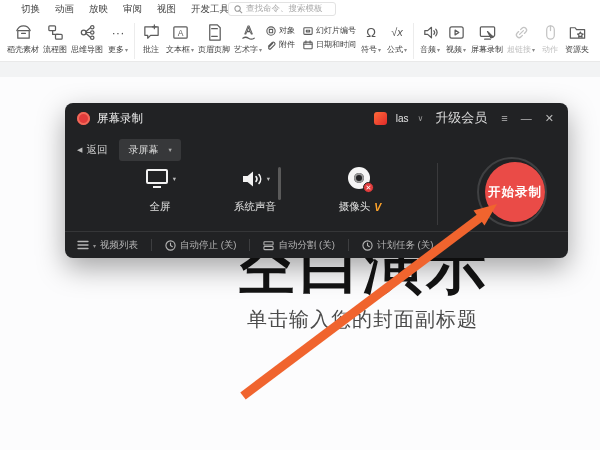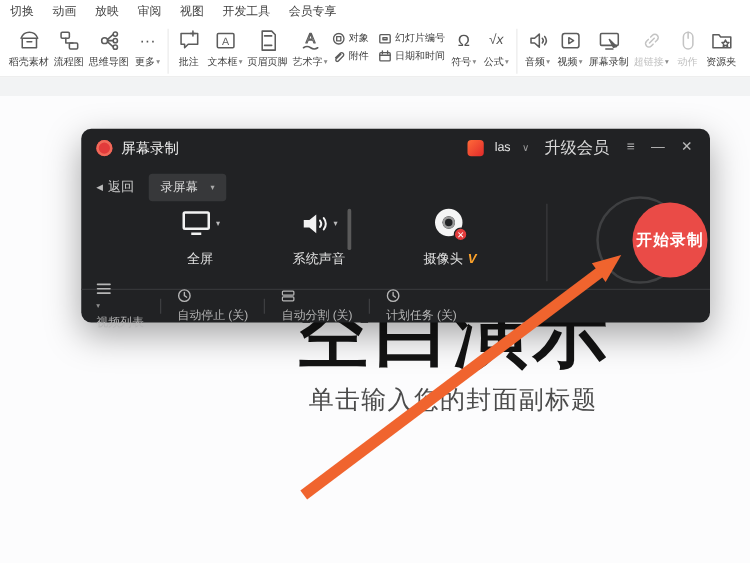--- a/index.html
+++ b/index.html
@@ -5,21 +5,21 @@
   * { margin:0; padding:0; box-sizing:border-box; }
   body { background:#888; }
   #app {
     position:relative; width:600px; height:450px; overflow:hidden;
     background:#fff; font-family:"Liberation Sans", sans-serif;
     -webkit-font-smoothing:antialiased;
   }
 
   
   .menubar { position:absolute; left:0; top:0; width:600px; height:18px; background:#fff; display:flex; align-items:center; }
-  .menu-items { display:flex; align-items:center; gap:15px; padding-left:8px; }
+  .menu-items { display:flex; align-items:center; gap:15px; padding-left:21px; }
   .menu-item { font-size:9.5px; color:#424242; white-space:nowrap; cursor:default; }
   .searchbox { position:absolute; left:228px; top:2px; width:108px; height:14px; border:1px solid #e2e2e2; border-radius:3px; display:flex; align-items:center; gap:3px; padding:0 5px; background:#fff; }
   .searchbox .search-text { font-size:8.5px; color:#a9a9a9; white-space:nowrap; overflow:hidden; }
 
   
   .ribbon { position:absolute; left:0; top:18px; width:600px; height:44px; background:#fff; border-bottom:1px solid #e9e9e9; display:flex; align-items:flex-start; padding:3px 0 0 5px; }
   .rib-item { display:flex; flex-direction:column; align-items:center; gap:2px; padding:1px 2px; min-width:26px; }
   .rib-item .ric { height:20px; display:flex; align-items:center; }
   .rib-label { font-size:8px; color:#3e3e3e; white-space:nowrap; display:flex; align-items:center; }
   .caret { font-size:6px; color:#8a8a8a; margin-left:1px; line-height:1; }
@@ -61,25 +61,25 @@
   .caret-dd { font-size:6.5px; color:#bbbbbb; }
   .vip-v { color:#ffa42b; font-weight:bold; font-style:italic; font-size:10.5px; }
   .cam-wrap { position:relative; width:24px; height:24px; }
   .cam-outer { position:absolute; left:0; top:0; width:22px; height:22px; border-radius:50%; background:#f5f5f5; }
   .cam-inner { position:absolute; left:6px; top:6px; width:10px; height:10px; border-radius:50%; background:#212224; box-shadow:inset 0 0 0 2px #9a9a9a; }
   .cam-badge { position:absolute; right:-2px; bottom:-2px; width:11px; height:11px; border-radius:50%; background:#e23c3c; color:#fff; font-size:7px; display:flex; align-items:center; justify-content:center; border:1.5px solid #212224; }
   .mini-scroll { position:absolute; left:213px; top:64px; width:3px; height:33px; background:#5a5a5a; border-radius:2px; }
   .ctrl-divider { position:absolute; left:372px; top:60px; width:1px; height:62px; background:#3a3a3c; }
 
   .rec-ring { position:absolute; left:412px; top:54px; width:70px; height:70px; border-radius:50%; border:2px solid #3f4042; }
-  .rec-btn { position:absolute; left:441px; top:59px; width:60px; height:60px; border-radius:50%; background:#ea4b47; display:flex; align-items:center; justify-content:center; }
+  .rec-btn { position:absolute; left:420px; top:59px; width:60px; height:60px; border-radius:50%; background:#ea4b47; display:flex; align-items:center; justify-content:center; }
   .rec-btn span { font-size:12.5px; font-weight:bold; color:#ffffff; letter-spacing:1px; }
 
   .dlg-bottom { position:absolute; left:0; bottom:0; width:100%; height:27px; border-top:1px solid #353638; display:flex; align-items:center; padding-left:12px; gap:13px; }
-  .bb-item { display:flex; align-items:flex-start; gap:4px; font-size:9.5px; color:#b6b6b6; white-space:nowrap;flex-direction:column; }
+  .bb-item { display:flex; align-items:center; gap:4px; font-size:9.5px; color:#b6b6b6; white-space:nowrap; }
   .bb-sep { width:1px; height:12px; background:#3d3e40; }
   .bb-caret { font-size:6px; color:#8f8f8f; }
 
   
   .arrow-overlay { position:absolute; left:0; top:0; width:600px; height:450px; z-index:50; pointer-events:none; }
 </style>
 </head>
 <body>
 
 <div id="app">
@@ -87,20 +87,27 @@
   <header class="menubar">
     <nav class="menu-items">
       <span class="menu-item">切换</span>
       <span class="menu-item">动画</span>
       <span class="menu-item">放映</span>
       <span class="menu-item">审阅</span>
       <span class="menu-item">视图</span>
       <span class="menu-item">开发工具</span>
       <span class="menu-item">会员专享</span>
     </nav>
+    <div class="searchbox">
+      <svg width="9" height="9" viewBox="0 0 10 10">
+          <circle cx="4" cy="4" r="3" stroke="#9a9a9a" fill="none" stroke-width="1.2"></circle>
+          <line x1="6.4" y1="6.4" x2="9" y2="9" stroke="#9a9a9a" stroke-width="1.2"></line>
+        </svg>
+      <span class="search-text">查找命令、搜索模板</span>
+    </div>
   </header>
 
   <div class="ribbon">
     <div class="rib-item">
       <span class="ric">
           <svg width="19" height="19" viewBox="0 0 20 20" class="icon-stroke">
             <path d="M3 8 q2-5 7-5 q5 0 7 5"></path>
             <path d="M4 8 h12 v8 h-12 z"></path>
             <path d="M8 11 h4"></path>
           </svg>

